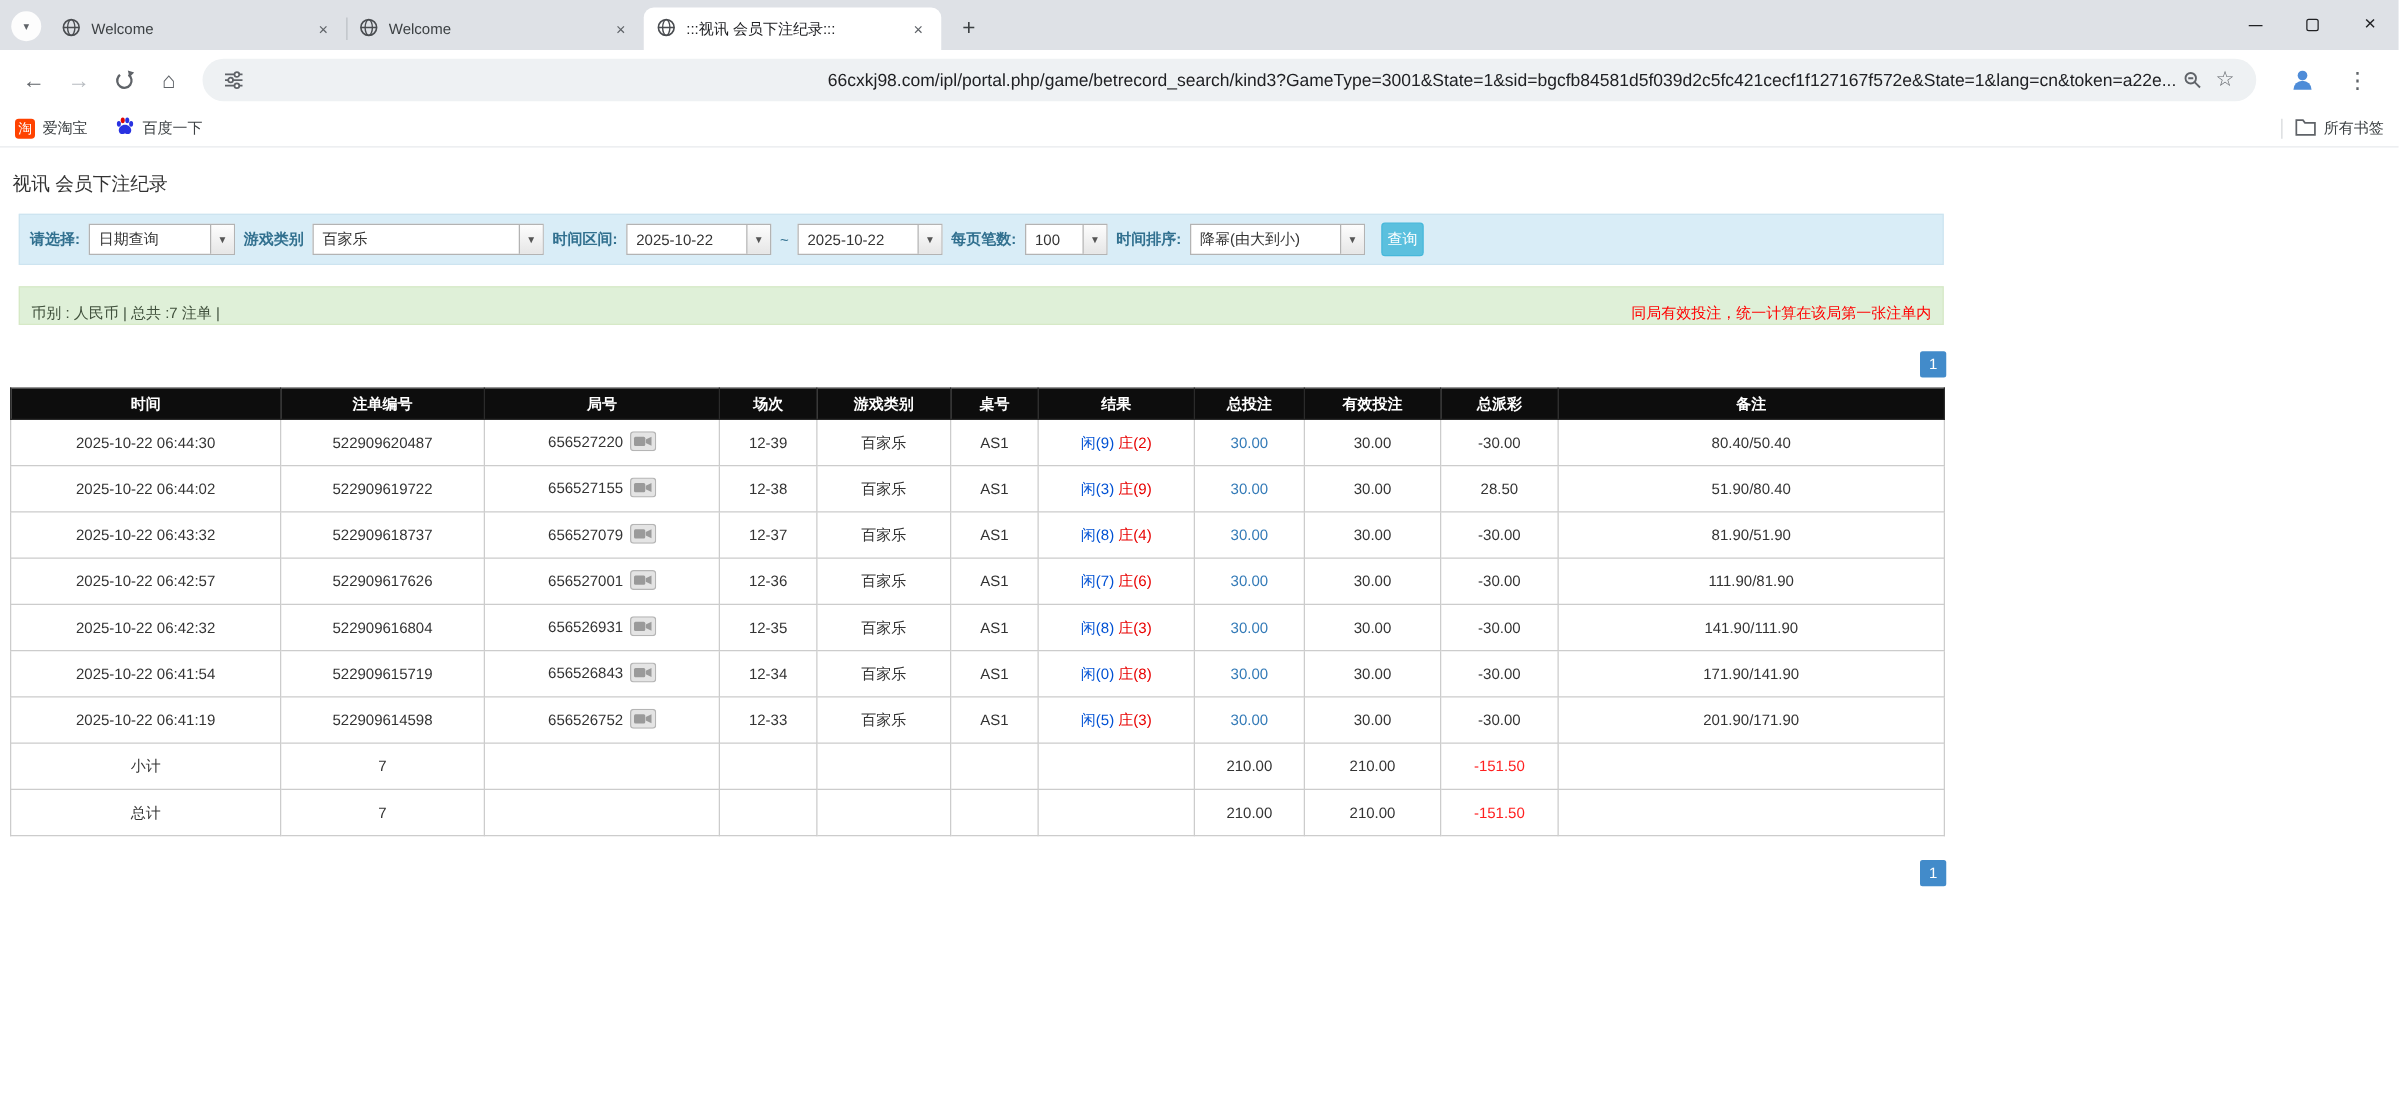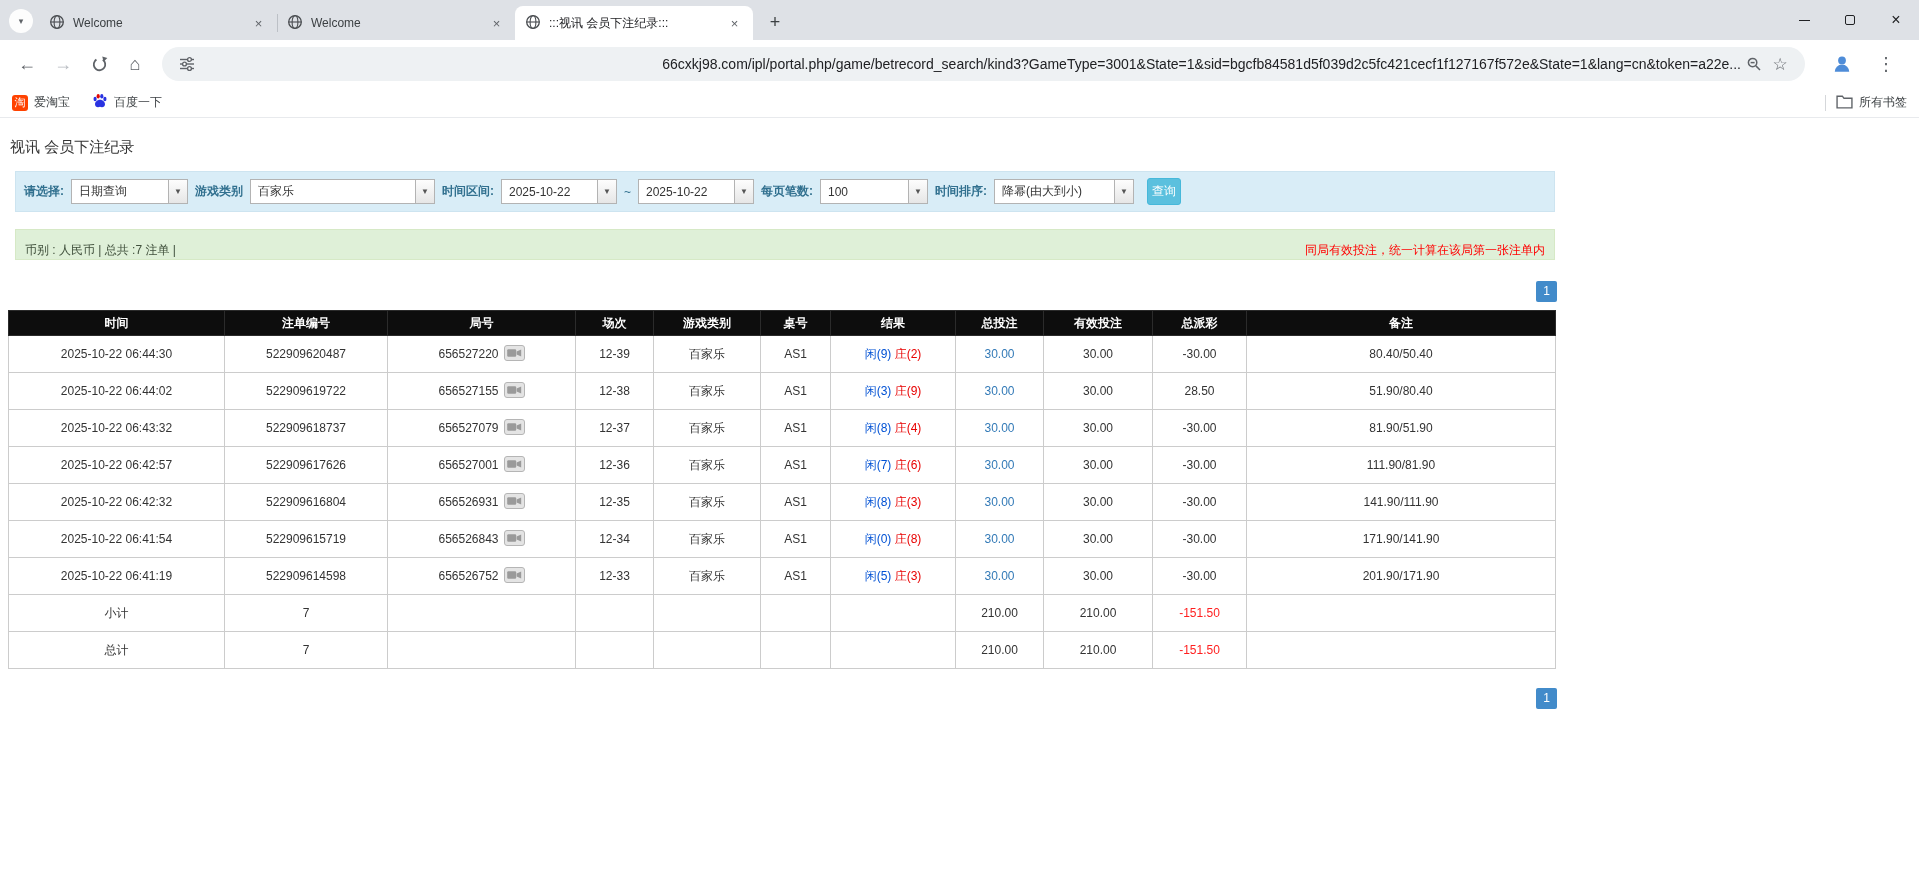--- a/index.html
+++ b/index.html
@@ -51,27 +51,27 @@
   .page-title { font-size:15px; color:#333; font-weight:400; margin:20px 0 14px 2px; }
 
   .filter-bar { width:1540px; margin-left:7px; background:#d9edf7; border:1px solid #cde4f0;
     padding:6px 8px; display:flex; align-items:center; gap:7px; font-size:12px; }
   .f-label { color:#31708f; font-weight:bold; white-space:nowrap; }
   .combo { display:flex; height:25px; background:#fff; border:1px solid #b3b3b3; align-items:stretch; cursor:pointer; }
   .combo .val { display:flex; align-items:center; padding:0 7px; font-size:12px; color:#333; flex:1; white-space:nowrap; overflow:hidden; }
   .combo .arrow { width:19px; background:linear-gradient(#fdfdfd,#e6e6e6); border-left:1px solid #b3b3b3;
     display:flex; align-items:center; justify-content:center; color:#555; font-size:8px; }
   .w-query { width:117px; } .w-game { width:185px; } .w-date { width:116px; }
-  .w-pp { width:108px;gap:16px; } .w-sort { width:140px; }
+  .w-pp { width:66px;gap:16px; } .w-sort { width:140px; }
   .tilde { color:#31708f; }
   .search-btn { margin-left:6px; background:#5bc0de; border:1px solid #46b8da; color:#fff; font-size:12px;
     padding:4px 4px; border-radius:3px; cursor:pointer; font-family:inherit; }
 
   .info-bar { width:1540px; margin:17px 0 0 7px; background:#dff0d8; border:1px solid #d6e9c6;
-    height:31px; display:flex; align-items:flex-end; justify-content:space-between; padding:0 9px; font-size:12px; }
+    height:31px; display:flex; align-items:flex-start; justify-content:space-between; padding:12px 9px; font-size:12px; }
   .info-left { color:#40503c; }
   .info-right { color:#f00; }
 
   .pager { width:1549px; display:flex; justify-content:flex-end; }
   .pager.top { margin-top:21px; }
   .pager.bottom { margin-top:19px; }
   .page-btn { min-width:21px; padding:4px 7px; background:#428bca; color:#fff; font-size:12px;
     line-height:1.1; border-radius:2px; text-align:center; cursor:pointer; }
 
   table.records { width:1547px; margin-top:8px; border-collapse:collapse; table-layout:fixed; font-size:12px; }

